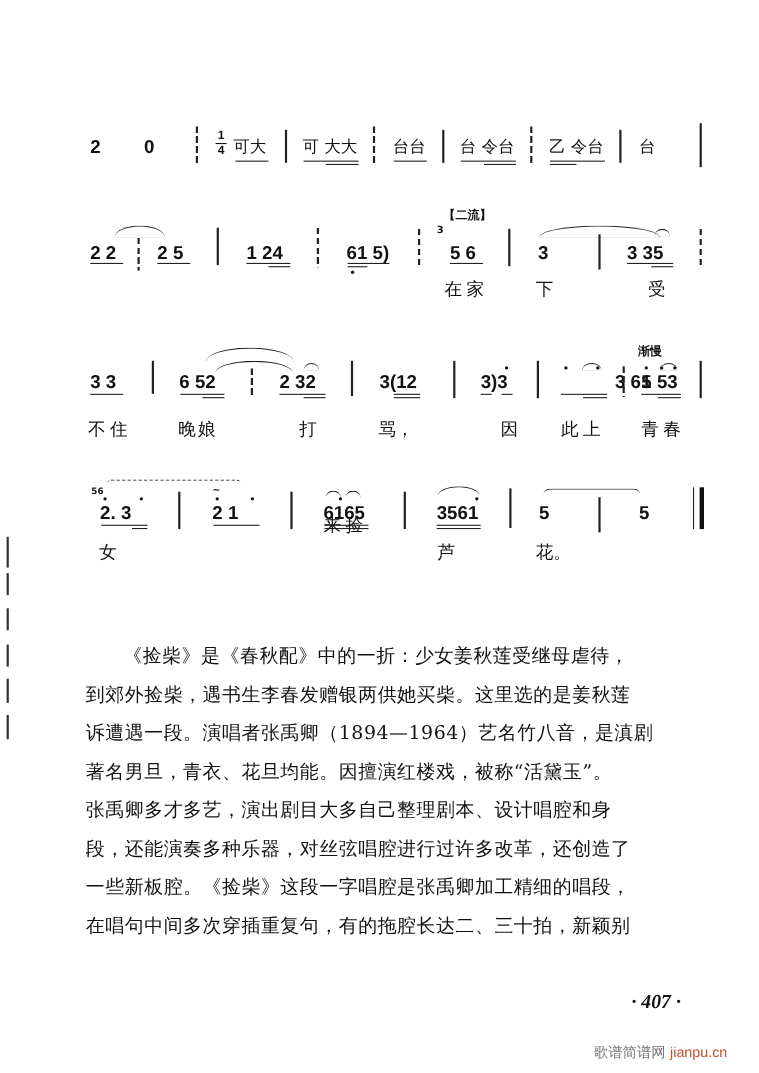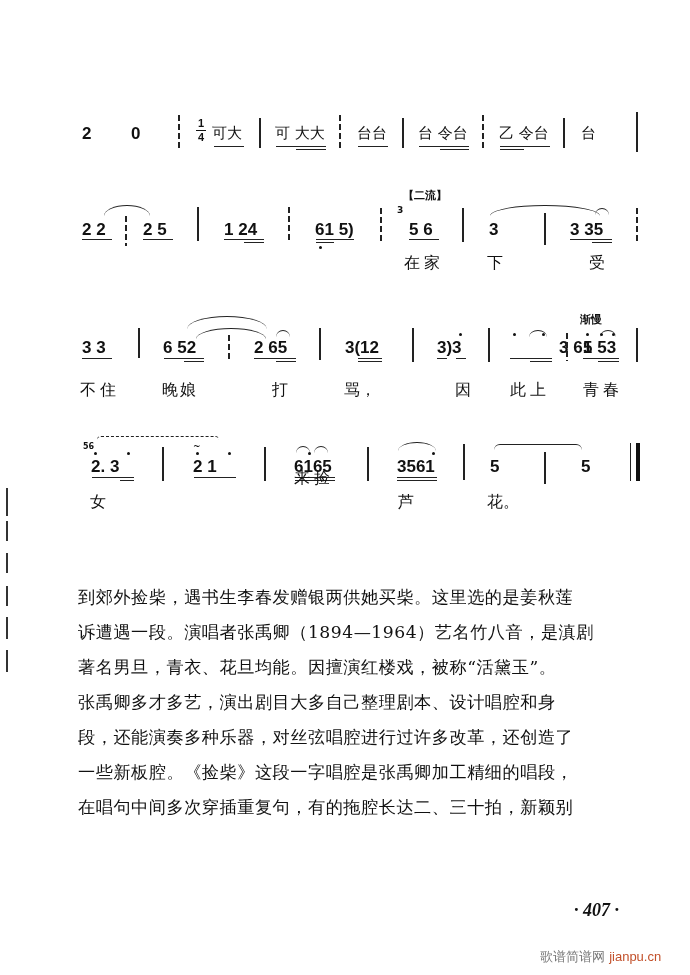--- a/index.html
+++ b/index.html
@@ -110,21 +110,21 @@
   <span class="abs num" style="left:82px;top:338px;">3 3</span>
   <div class="ul" style="left:82px;top:358px;width:30px;"></div>
   <div class="bar" style="left:138px;top:328px;height:30px;"></div>
   <div class="slur" style="left:187px;top:316px;width:80px;height:12px;"></div>
   <div class="slur" style="left:196px;top:328px;width:70px;height:10px;"></div>
   <span class="abs num" style="left:163px;top:338px;">6 52</span>
   <div class="ul" style="left:164px;top:358px;width:40px;"></div>
   <div class="ul" style="left:184px;top:361px;width:20px;"></div>
   <div class="bar dashed" style="left:228px;top:335px;height:26px;"></div>
   <div class="slur" style="left:276px;top:330px;width:14px;height:6px;"></div>
-  <span class="abs num" style="left:254px;top:338px;">2 65</span>
+  <span class="abs num" style="left:254px;top:338px;">2 32</span>
   <div class="ul" style="left:254px;top:358px;width:42px;"></div>
   <div class="ul" style="left:276px;top:361px;width:20px;"></div>
   <div class="bar" style="left:319px;top:328px;height:32px;"></div>
   <span class="abs num" style="left:345px;top:338px;">3(12</span>
   <div class="ul" style="left:358px;top:358px;width:24px;"></div>
   <div class="ul" style="left:358px;top:361px;width:24px;"></div>
   <div class="bar" style="left:412px;top:328px;height:34px;"></div>
   <span class="abs num" style="left:437px;top:338px;">3)3</span>
   <div class="dot" style="left:459px;top:333px;"></div>
   <div class="ul" style="left:437px;top:358px;width:10px;"></div>
@@ -189,20 +189,21 @@
   <span class="abs num" style="left:581px;top:457px;">5</span>
   <div class="bar final" style="left:636px;top:443px;height:38px;"></div>
   <div class="bar" style="left:630px;top:443px;height:38px;width:1px;"></div>
   <span class="abs lyric" style="left:90px;top:492px;">女</span>
   <span class="abs lyric" style="left:294px;top:468px;letter-spacing:4px;">来捡</span>
   <span class="abs lyric" style="left:398px;top:492px;">芦</span>
   <span class="abs lyric" style="left:487px;top:492px;">花。</span>
 </div>
 
 <div class="para" style="top:580px;">
+  <p style="text-indent:34px;">《捡柴》是《春秋配》中的一折：少女姜秋莲受继母虐待，</p>
   <p>到郊外捡柴，遇书生李春发赠银两供她买柴。这里选的是姜秋莲</p>
   <p>诉遭遇一段。演唱者张禹卿（1894—1964）艺名竹八音，是滇剧</p>
   <p>著名男旦，青衣、花旦均能。因擅演红楼戏，被称“活黛玉”。</p>
   <p>张禹卿多才多艺，演出剧目大多自己整理剧本、设计唱腔和身</p>
   <p>段，还能演奏多种乐器，对丝弦唱腔进行过许多改革，还创造了</p>
   <p>一些新板腔。《捡柴》这段一字唱腔是张禹卿加工精细的唱段，</p>
   <p>在唱句中间多次穿插重复句，有的拖腔长达二、三十拍，新颖别</p>
 </div>
 
 <span class="abs pageno" style="left:574px;top:900px;">· 407 ·</span>

